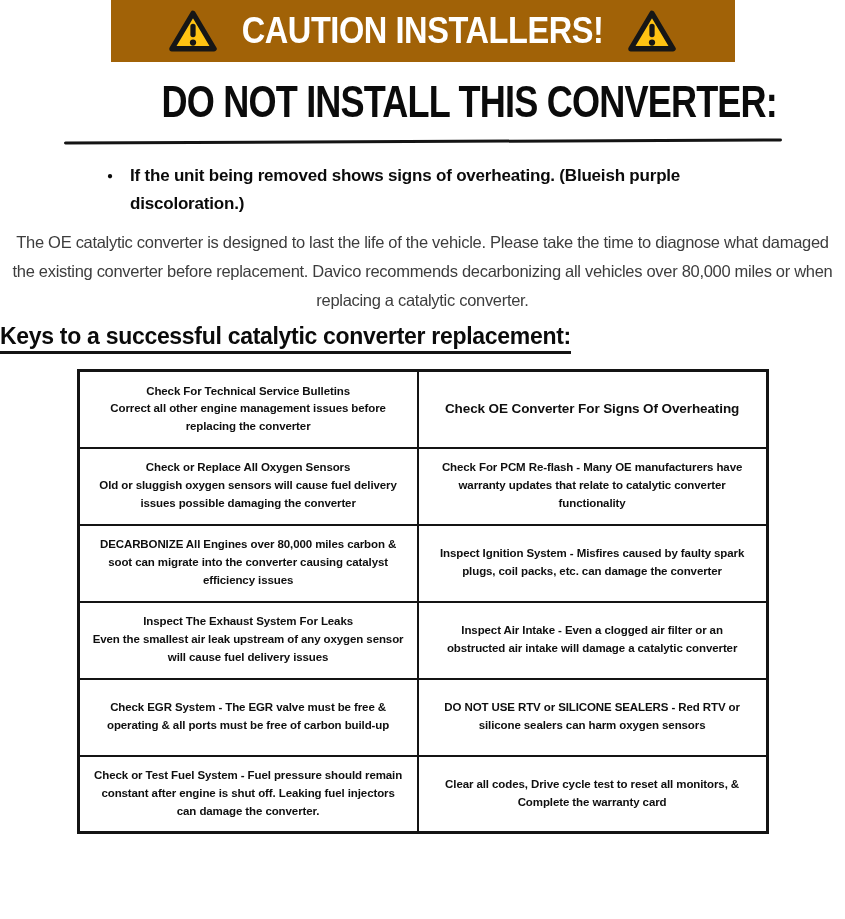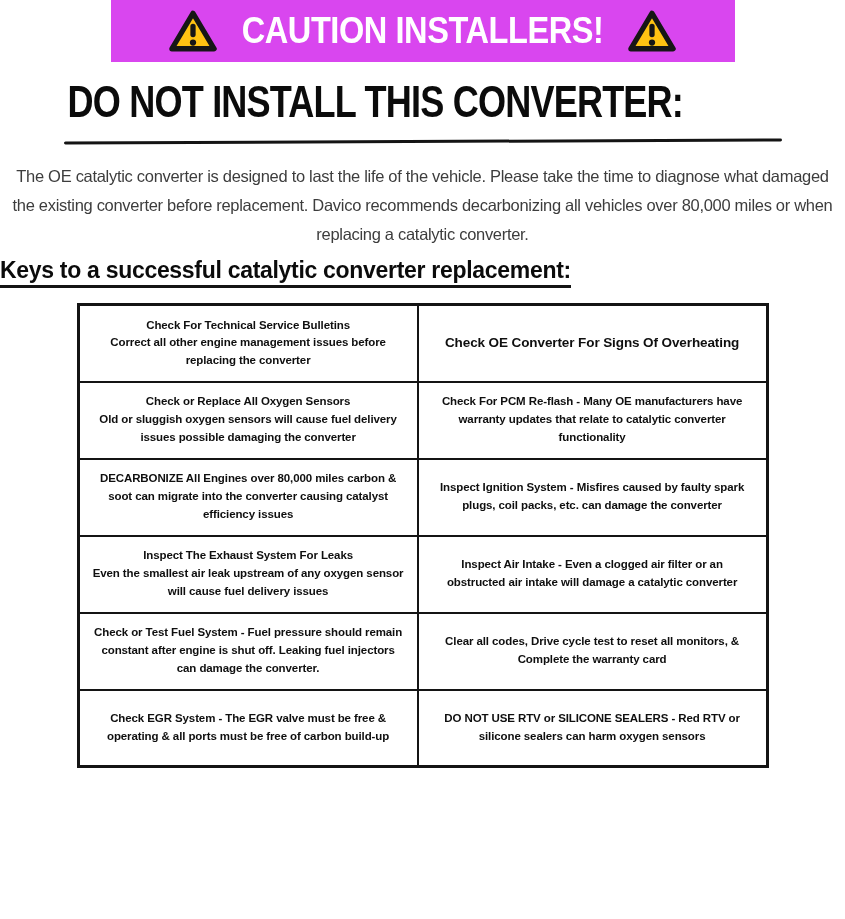--- a/index.html
+++ b/index.html
@@ -9,33 +9,33 @@
     font-family: "Liberation Sans", sans-serif;
     color: #111;
     overflow: hidden;
   }
   .page { width: 845px; height: 919px; position: relative; }
 
   
   .banner {
     width: 624px; height: 62px;
     margin: 0 auto;
-    background: #d946ef;
+    background: #a16207;
     display: flex; align-items: center; justify-content: center;
   }
   .tri { width: 48px; height: 46px; display: inline-flex; }
   .tri svg { width: 100%; height: 100%; }
   .banner-text {
     color: #ffffff; font-weight: bold; font-size: 37px;
     letter-spacing: -0.5px; white-space: nowrap;
     display: inline-block; transform: scaleX(0.88); transform-origin: center;
   }
 
   
-  .headline { text-align: left; margin-top: 15px; height: 52px; }
+  .headline { text-align: right; margin-top: 15px; height: 52px; }
   .headline .squeeze {
     display: inline-block; transform: scaleX(0.82); transform-origin: center;
     font-size: 44px; font-weight: bold; letter-spacing: -1px;
     white-space: nowrap; color: #0b0b0b;
   }
 
   .divider {
     width: 718px; height: 3px; background: #141414;
     margin: 11px auto 0; transform: rotate(-0.25deg); border-radius: 2px;
   }
@@ -118,20 +118,21 @@
     </span>
   </header>
 
   <h1 class="headline">
     <span class="squeeze">DO NOT INSTALL THIS CONVERTER:</span>
   </h1>
 
   <div class="divider"></div>
 
   <ul class="warnings">
+    <li>If the unit being removed shows signs of overheating. (Blueish purple discoloration.)</li>
   </ul>
 
   <p class="advisory">The OE catalytic converter is designed to last the life of the vehicle. Please take the time to diagnose what damaged the existing converter before replacement. Davico recommends decarbonizing all vehicles over 80,000 miles or when replacing a catalytic converter.</p>
 
   <div class="keys-head-wrap">
     <h2 class="keys-heading">Keys to a successful catalytic converter replacement:</h2>
   </div>
 
   <table class="keys-table">
     <tbody>
@@ -165,30 +166,30 @@
         <td class="col-left">
           <span class="cell-line">Inspect The Exhaust System For Leaks</span>
           <span class="cell-line">Even the smallest air leak upstream of any oxygen sensor will cause fuel delivery issues</span>
         </td>
         <td class="col-right">
           <span class="cell-line">Inspect Air Intake - Even a clogged air filter or an obstructed air intake will damage a catalytic converter</span>
         </td>
       </tr>
       <tr>
         <td class="col-left">
+          <span class="cell-line">Check EGR System - The EGR valve must be free &amp; operating &amp; all ports must be free of carbon build-up</span>
+        </td>
+        <td class="col-right">
+          <span class="cell-line">DO NOT USE RTV or SILICONE SEALERS - Red RTV or silicone sealers can harm oxygen sensors</span>
+        </td>
+      </tr>
+      <tr>
+        <td class="col-left">
           <span class="cell-line">Check or Test Fuel System - Fuel pressure should remain constant after engine is shut off.  Leaking fuel injectors can damage the converter.</span>
         </td>
         <td class="col-right">
           <span class="cell-line">Clear all codes,  Drive cycle test to reset all monitors, &amp; Complete the warranty card</span>
-        </td>
-      </tr>
-      <tr>
-        <td class="col-left">
-          <span class="cell-line">Check EGR System - The EGR valve must be free &amp; operating &amp; all ports must be free of carbon build-up</span>
-        </td>
-        <td class="col-right">
-          <span class="cell-line">DO NOT USE RTV or SILICONE SEALERS - Red RTV or silicone sealers can harm oxygen sensors</span>
         </td>
       </tr>
     </tbody>
   </table>
 
 </div>
 
 </body></html>

